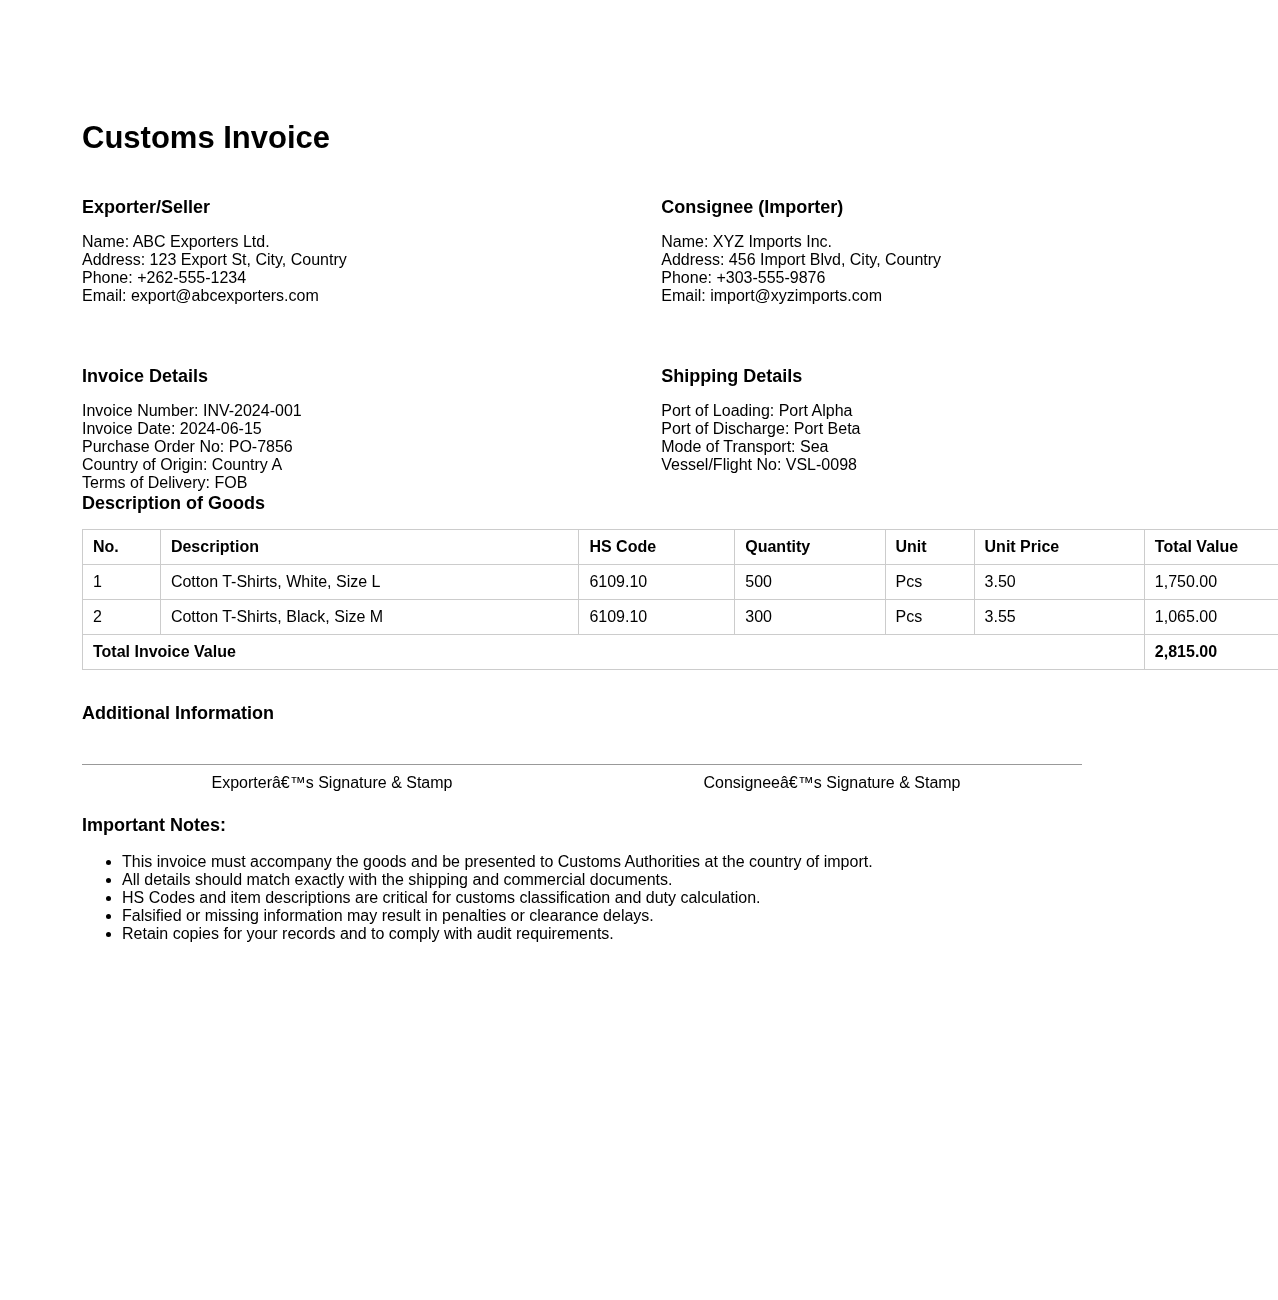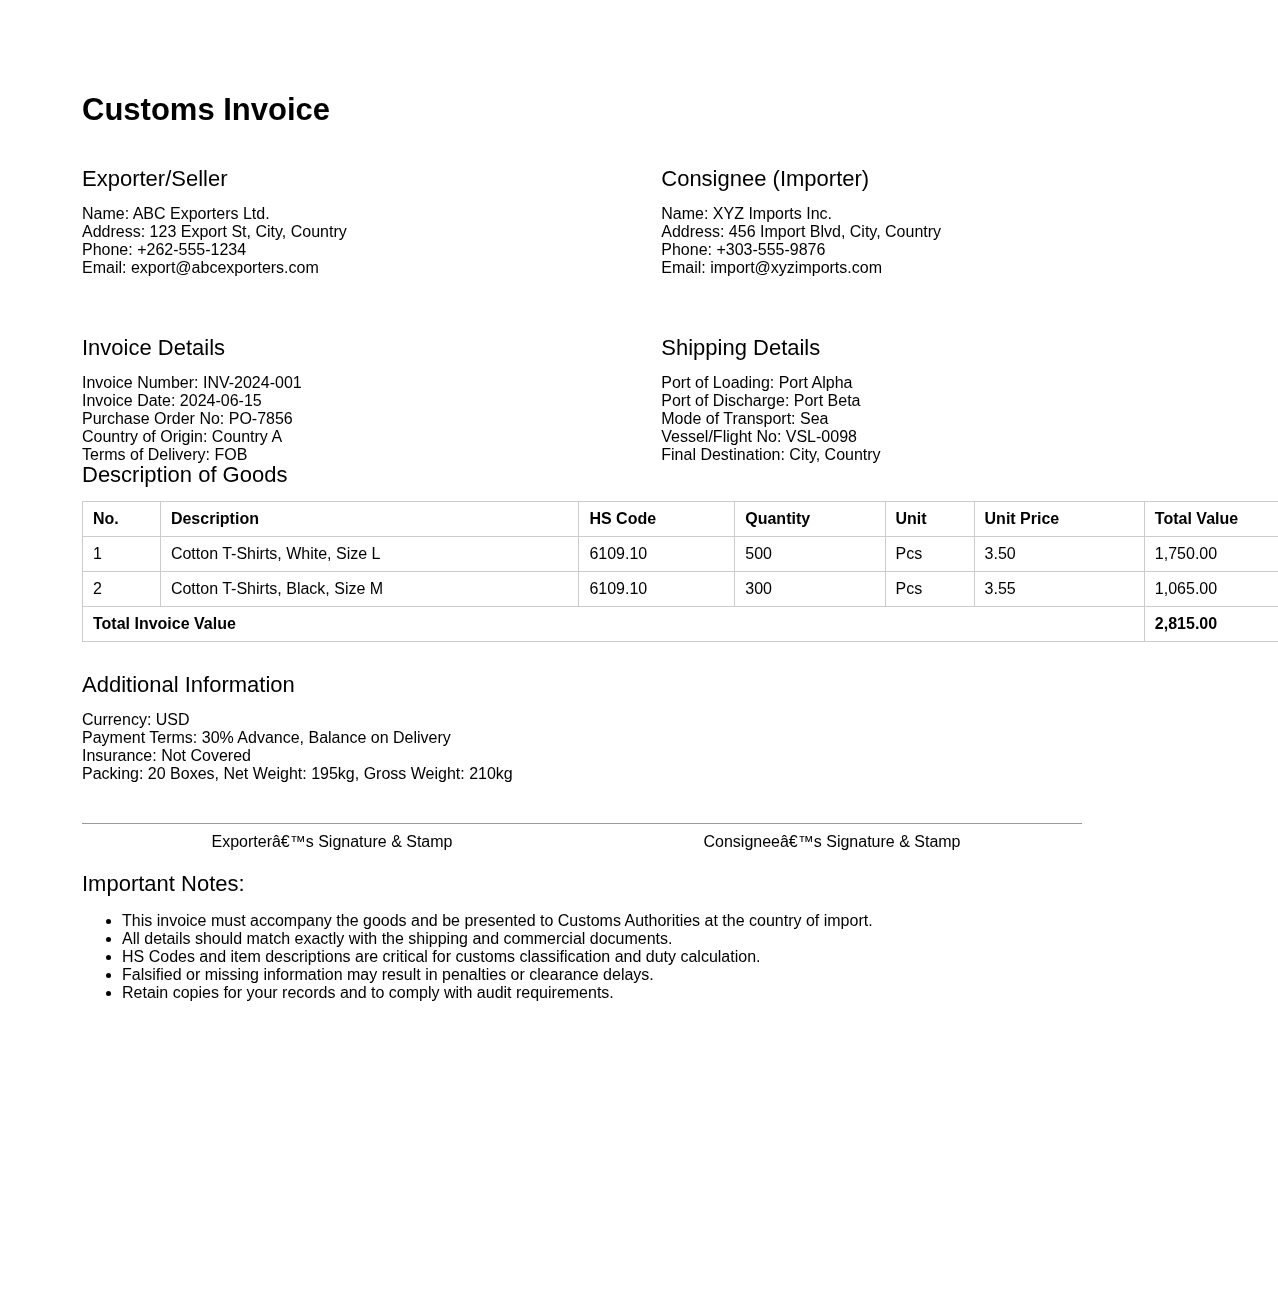--- a/index.html
+++ b/index.html
@@ -8,33 +8,33 @@
     padding: 0;
     background: #ffffff;
     color: #000000;
     font-family: "Liberation Sans", sans-serif;
     font-size: 16px;
   }
   .page {
     width: 1278px;
     min-height: 1300px;
     margin: 0 auto;
-    padding: 92px 82px 60px 82px;
+    padding: 120px 82px 60px 82px;
     background: #ffffff;
   }
   h1.doc-title {
     font-size: 31px;
     line-height: 36px;
     font-weight: bold;
     margin: 0 0 40px 0;
   }
   h3.section-heading {
-    font-size: 22px;
+    font-size: 18px;
     line-height: 22px;
-    font-weight: normal;
+    font-weight: bold;
     margin: 0 0 15px 0;
   }
   .info-lines { line-height: 18px; }
   .info-line { line-height: 18px; }
   .cols { display: flex; }
   .col-a { width: 52%; }
   .col-b { width: 48%; }
   .block-parties { margin-bottom: 60px; }
   .block-details { }
   .block-goods { margin-bottom: 32px; }
@@ -123,21 +123,20 @@
         <div class="info-line">Terms of Delivery: FOB</div>
       </div>
     </div>
     <div class="col-b">
       <h3 class="section-heading">Shipping Details</h3>
       <div class="info-lines">
         <div class="info-line">Port of Loading: Port Alpha</div>
         <div class="info-line">Port of Discharge: Port Beta</div>
         <div class="info-line">Mode of Transport: Sea</div>
         <div class="info-line">Vessel/Flight No: VSL-0098</div>
-        <div class="info-line">Final Destination: City, Country</div>
       </div>
     </div>
   </div>
 
   <div class="block-goods">
     <h3 class="section-heading">Description of Goods</h3>
     <table class="goods-table">
       <colgroup>
         <col style="width:70px">
         <col style="width:376px">
@@ -182,26 +181,20 @@
         <tr>
           <td class="total-label" colspan="6">Total Invoice Value</td>
           <td class="total-value">2,815.00</td>
         </tr>
       </tfoot>
     </table>
   </div>
 
   <div class="block-additional">
     <h3 class="section-heading">Additional Information</h3>
-    <div class="info-lines">
-      <div class="info-line">Currency: USD</div>
-      <div class="info-line">Payment Terms: 30% Advance, Balance on Delivery</div>
-      <div class="info-line">Insurance: Not Covered</div>
-      <div class="info-line">Packing: 20 Boxes, Net Weight: 195kg, Gross Weight: 210kg</div>
-    </div>
   </div>
 
   <div class="sig-row">
     <div class="sig-col">
       <span>Exporterâ€™s Signature &amp; Stamp</span>
     </div>
     <div class="sig-col">
       <span>Consigneeâ€™s Signature &amp; Stamp</span>
     </div>
   </div>

